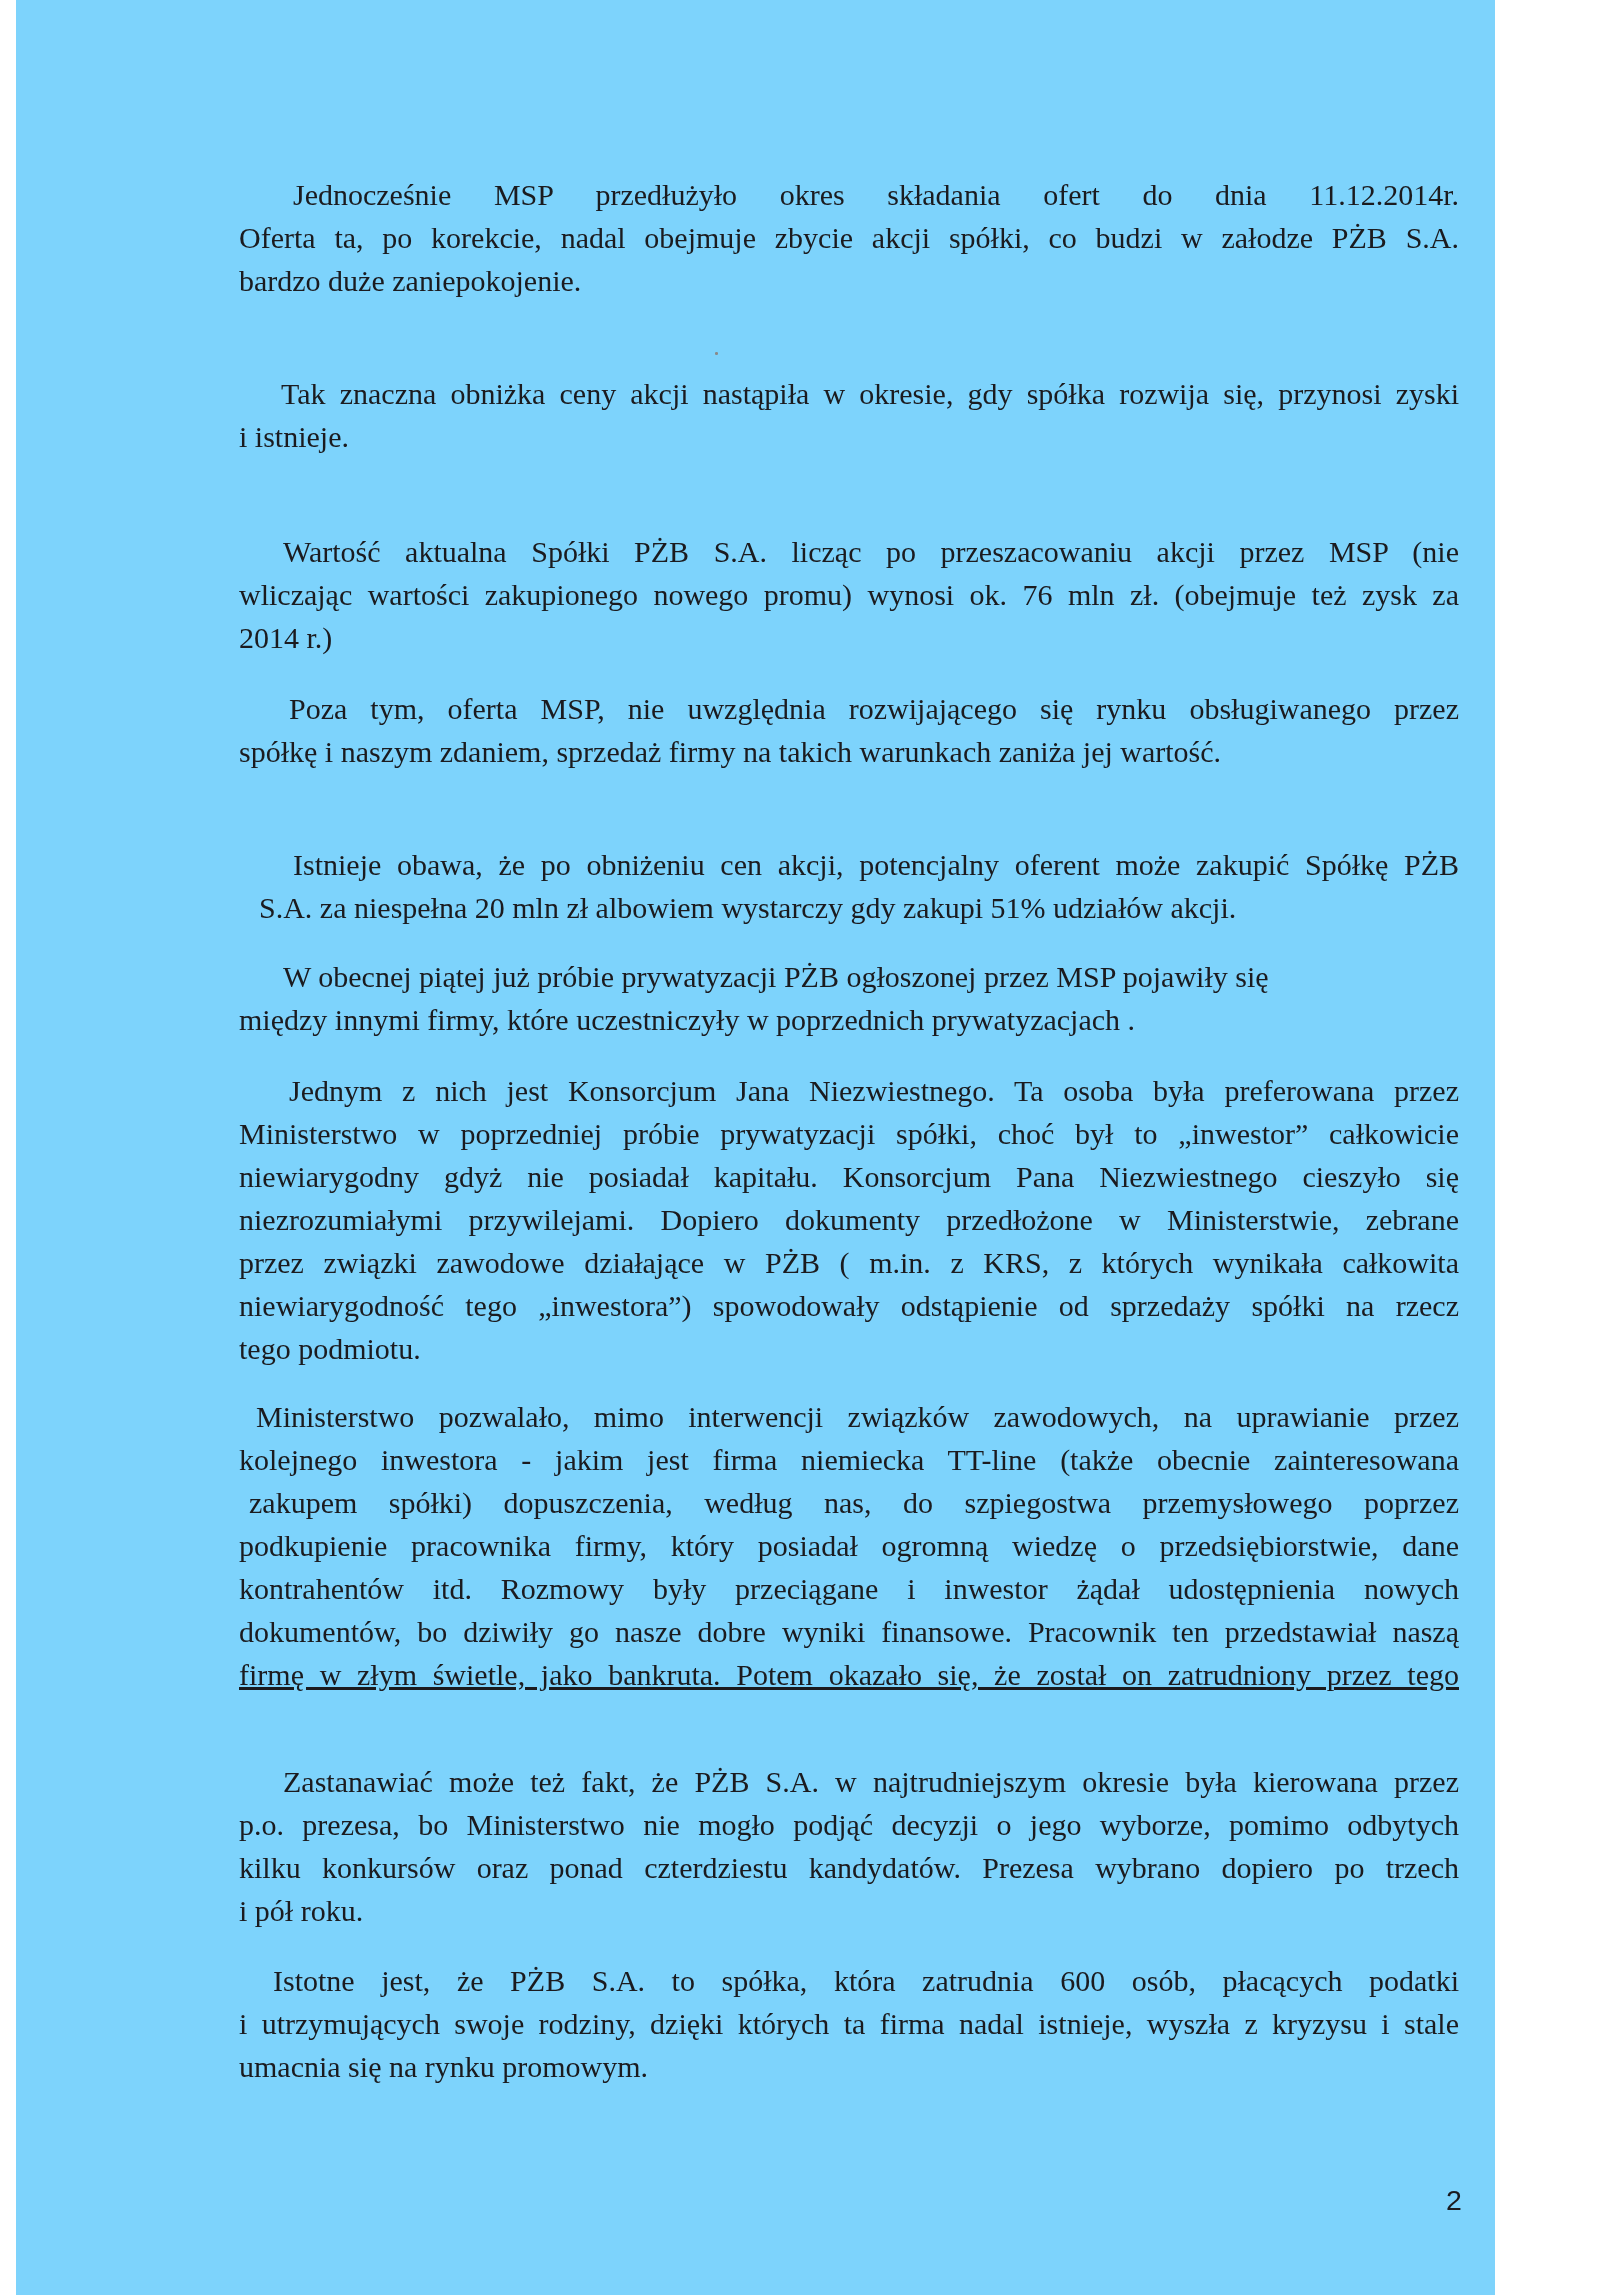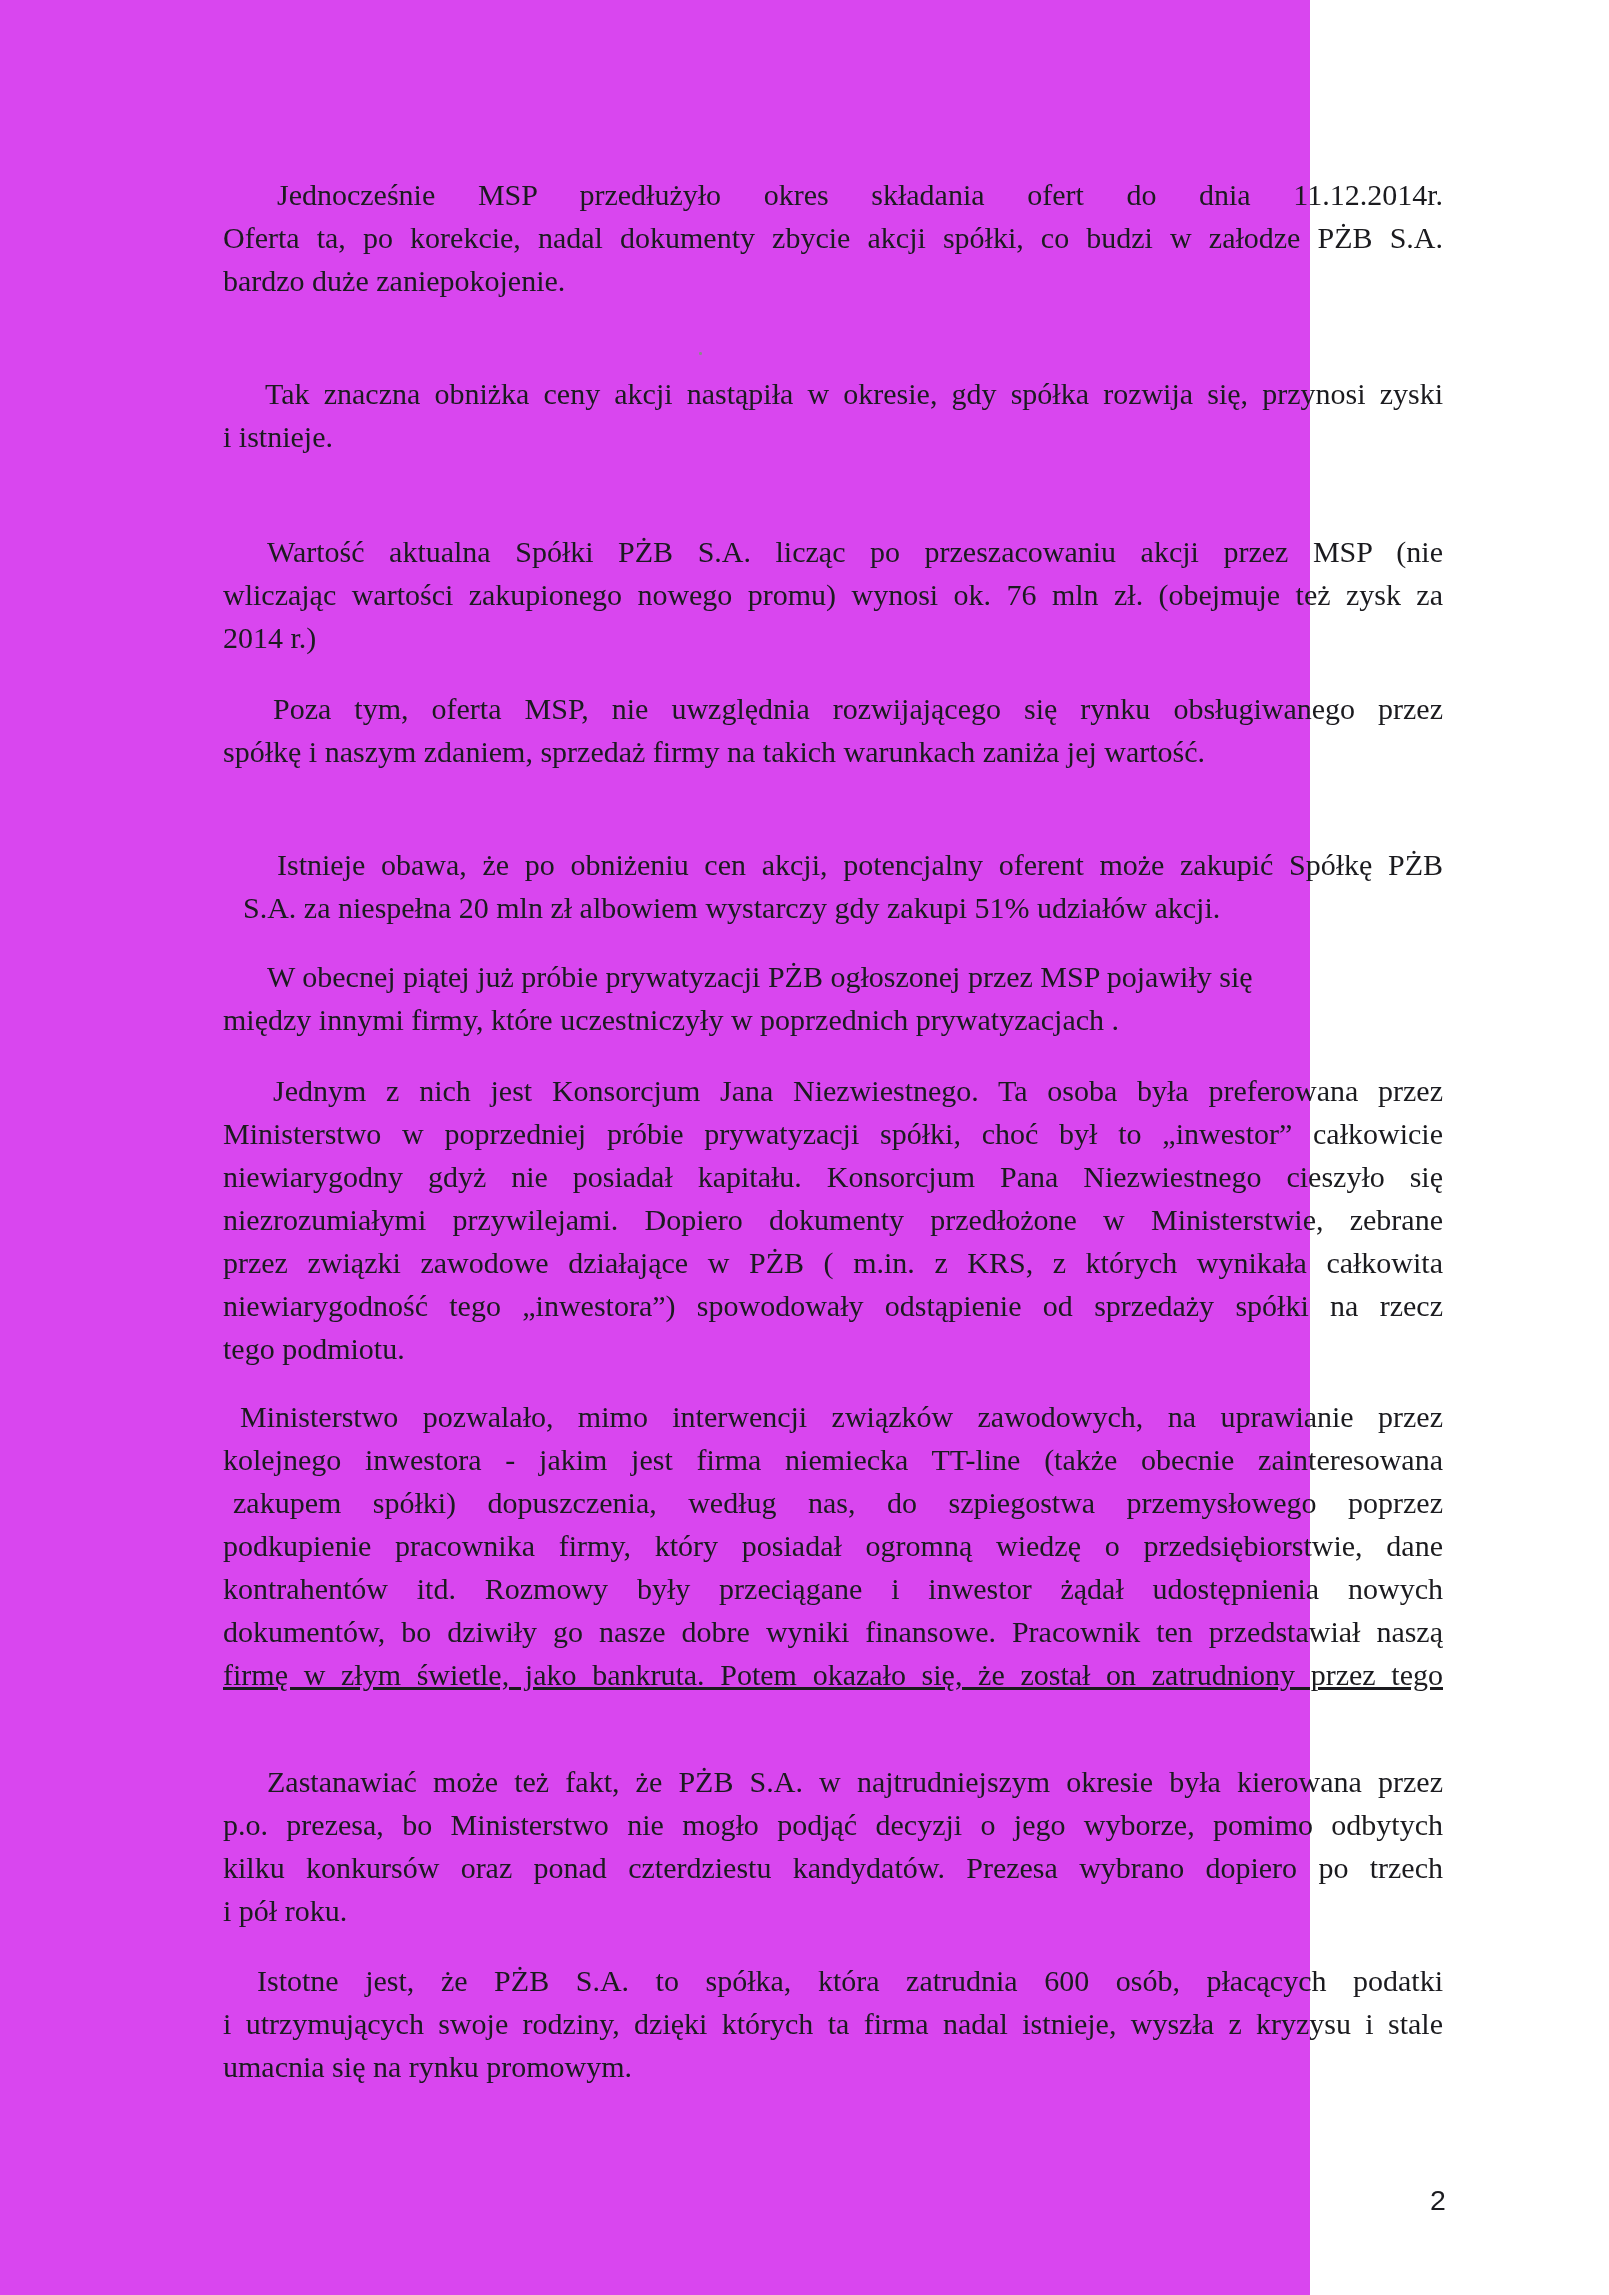--- a/index.html
+++ b/index.html
@@ -1,19 +1,19 @@
 <!DOCTYPE html>
 <html style="font-size:13.4px"><head>
 <meta charset="utf-8">
 <style>
   html, body { margin: 0; padding: 0; background: #ffffff; }
   body { width: 1609px; height: 2295px; position: relative; overflow: hidden; }
   .page {
-    position: absolute; left: 0; top: 0; width: 1310px; height: 2295px;
-    background: #d946ef;
+    position: absolute; left: 16px; top: 0; width: 1479px; height: 2295px;
+    background: #7dd3fc;
   }
   .para {
     position: absolute;
     left: 223px;
     width: 1220px;
     font-family: "Liberation Serif", "DejaVu Serif", serif;
     font-size: 30px;
     line-height: 43px;
     color: #1b1b1f;
   }
@@ -34,21 +34,21 @@
   }
   .speck { position:absolute; width:2.5px; height:2.5px; border-radius:50%; background:#8a8a8a; }
 </style>
 </head>
 <body>
 
 <div class="page">
 
   <div class="para" style="top:173px">
     <span class="line" style="padding-left: 54px; white-space: normal; overflow: hidden;">Jednocześnie MSP przedłużyło okres składania ofert do dnia 11.12.2014r.</span>
-    <span class="line" style="white-space: normal; overflow: hidden;">Oferta ta, po korekcie, nadal dokumenty zbycie akcji spółki, co budzi w załodze PŻB S.A.</span>
+    <span class="line" style="white-space: normal; overflow: hidden;">Oferta ta, po korekcie, nadal obejmuje zbycie akcji spółki, co budzi w załodze PŻB S.A.</span>
     <span class="line last" style="white-space: normal; overflow: hidden;">bardzo duże zaniepokojenie.</span>
   </div>
 
   <div class="para" style="top:372px">
     <span class="line" style="padding-left: 42px; white-space: normal; overflow: hidden;">Tak znaczna obniżka ceny akcji nastąpiła w okresie, gdy spółka rozwija się, przynosi zyski</span>
     <span class="line last" style="white-space: normal; overflow: hidden;">i istnieje.</span>
   </div>
 
   <div class="para" style="top:530px">
     <span class="line" style="padding-left: 44px; white-space: normal; overflow: hidden;">Wartość aktualna Spółki PŻB S.A. licząc po przeszacowaniu akcji przez MSP (nie</span>

